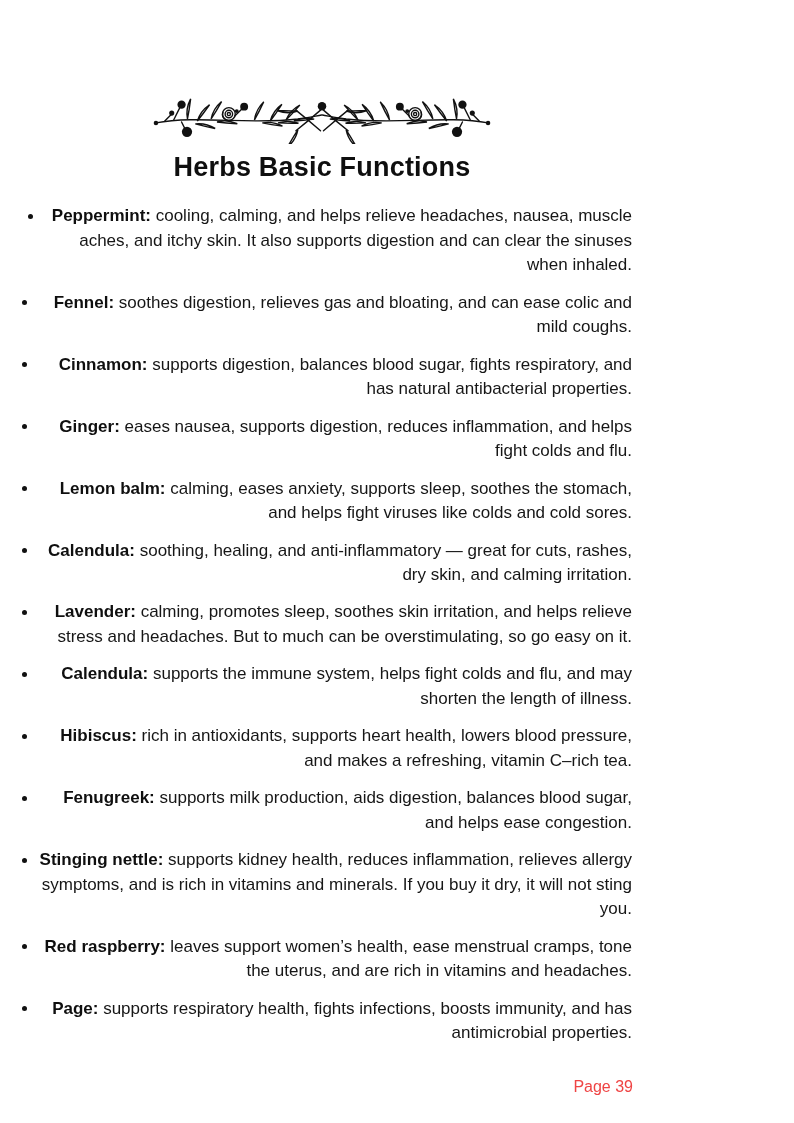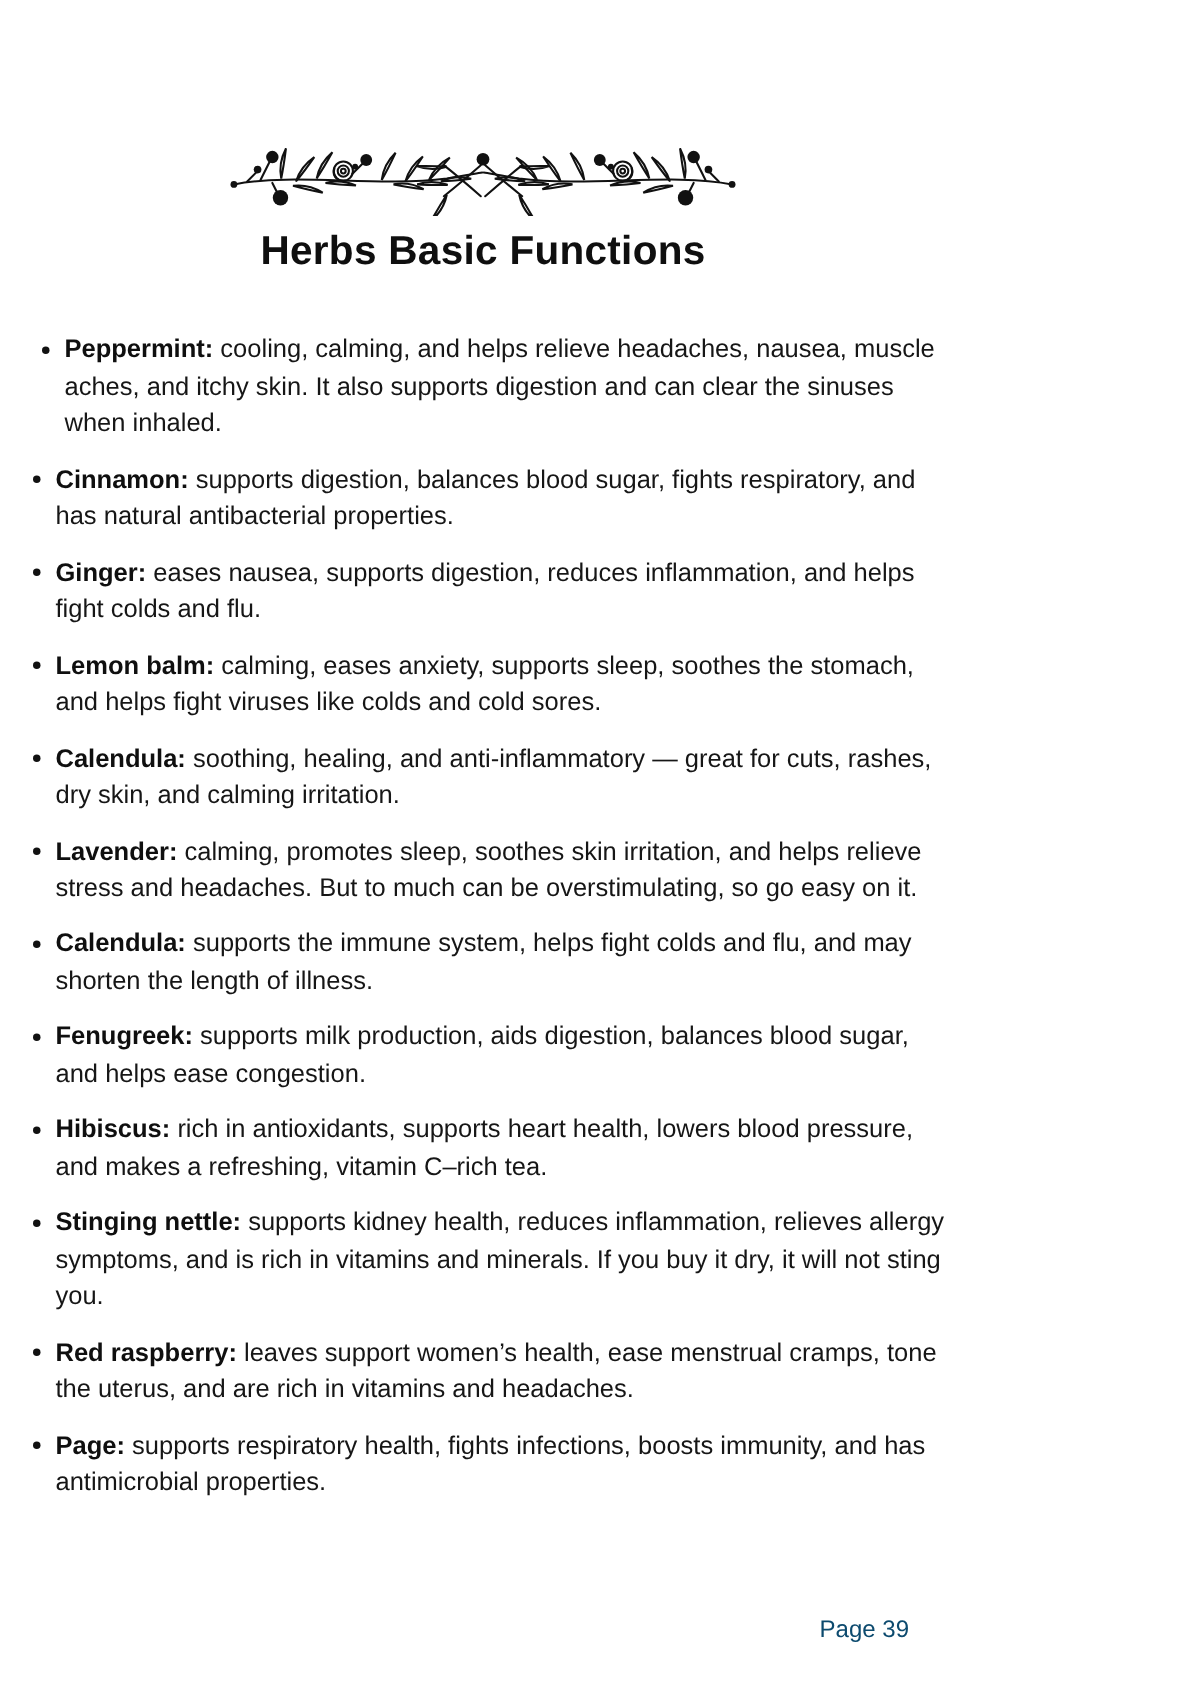--- a/index.html
+++ b/index.html
@@ -30,22 +30,23 @@
   .page-title {
     margin: 7px 0 0 0;
     font-size: 27px;
     line-height: 1.2;
     font-weight: 700;
     color: #0f0f0f;
     letter-spacing: 0.2px;
   }
   ul.herb-list {
     list-style: none;
-    margin: 38px 0 0 0;
+    margin: 21px 0 0 0;
     padding: 0 12px 0 21px;
+    text-align: right;
   }
   ul.herb-list li {
     position: relative;
     padding-left: 16px;
     font-size: 17px;
     line-height: 1.44;
     margin-bottom: 13px;
     color: #161616;
   }
   ul.herb-list li::before {
@@ -60,24 +61,24 @@
   }
   ul.herb-list li.first {
     margin-left: 6px;
   }
   ul.herb-list strong {
     font-weight: 700;
     color: #0f0f0f;
   }
   .footer {
     position: absolute;
-    right: 38px;
+    right: 11px;
     bottom: 27px;
     font-size: 16px;
-    color: #0c4a6e;
+    color: #ef4444;
   }
 </style>
 </head>
 <body>
 
 <div class="page">
 
   <div class="header">
     <div class="divider">
       <svg width="340" height="52" viewBox="0 0 345 52" aria-hidden="true">
@@ -118,28 +119,29 @@
         </g>
         <use href="#dvhalf" transform="translate(345 0) scale(-1 1)"></use>
         <circle cx="172.5" cy="14" r="4.3" fill="#111111" stroke="none"></circle>
       </svg>
     </div>
     <h1 class="page-title">Herbs Basic Functions</h1>
   </div>
 
   <ul class="herb-list">
       <li class="herb first"><strong>Peppermint:</strong><span> cooling, calming, and helps relieve headaches, nausea, muscle aches, and itchy skin. It also supports digestion and can clear the sinuses when inhaled.</span></li>
+      <li class="herb"><strong>Fennel:</strong><span> soothes digestion, relieves gas and bloating, and can ease colic and mild coughs.</span></li>
       <li class="herb"><strong>Cinnamon:</strong><span> supports digestion, balances blood sugar, fights respiratory, and has natural antibacterial properties.</span></li>
       <li class="herb"><strong>Ginger:</strong><span> eases nausea, supports digestion, reduces inflammation, and helps fight colds and flu.</span></li>
       <li class="herb"><strong>Lemon balm:</strong><span> calming, eases anxiety, supports sleep, soothes the stomach, and helps fight viruses like colds and cold sores.</span></li>
       <li class="herb"><strong>Calendula:</strong><span> soothing, healing, and anti-inflammatory — great for cuts, rashes, dry skin, and calming irritation.</span></li>
       <li class="herb"><strong>Lavender:</strong><span> calming, promotes sleep, soothes skin irritation, and helps relieve stress and headaches. But to much can be overstimulating, so go easy on it.</span></li>
       <li class="herb"><strong>Calendula:</strong><span> supports the immune system, helps fight colds and flu, and may shorten the length of illness.</span></li>
+      <li class="herb"><strong>Hibiscus:</strong><span> rich in antioxidants, supports heart health, lowers blood pressure, and makes a refreshing, vitamin C–rich tea.</span></li>
       <li class="herb"><strong>Fenugreek:</strong><span> supports milk production, aids digestion, balances blood sugar, and helps ease congestion.</span></li>
-      <li class="herb"><strong>Hibiscus:</strong><span> rich in antioxidants, supports heart health, lowers blood pressure, and makes a refreshing, vitamin C–rich tea.</span></li>
       <li class="herb"><strong>Stinging nettle:</strong><span> supports kidney health, reduces inflammation, relieves allergy symptoms, and is rich in vitamins and minerals. If you buy it dry, it will not sting you.</span></li>
       <li class="herb"><strong>Red raspberry:</strong><span> leaves support women’s health, ease menstrual cramps, tone the uterus, and are rich in vitamins and headaches.</span></li>
       <li class="herb"><strong>Page:</strong><span> supports respiratory health, fights infections, boosts immunity, and has antimicrobial properties.</span></li>
     </ul>
 
   <div class="footer">
     <span>Page 39</span>
   </div>
 
 </div>

